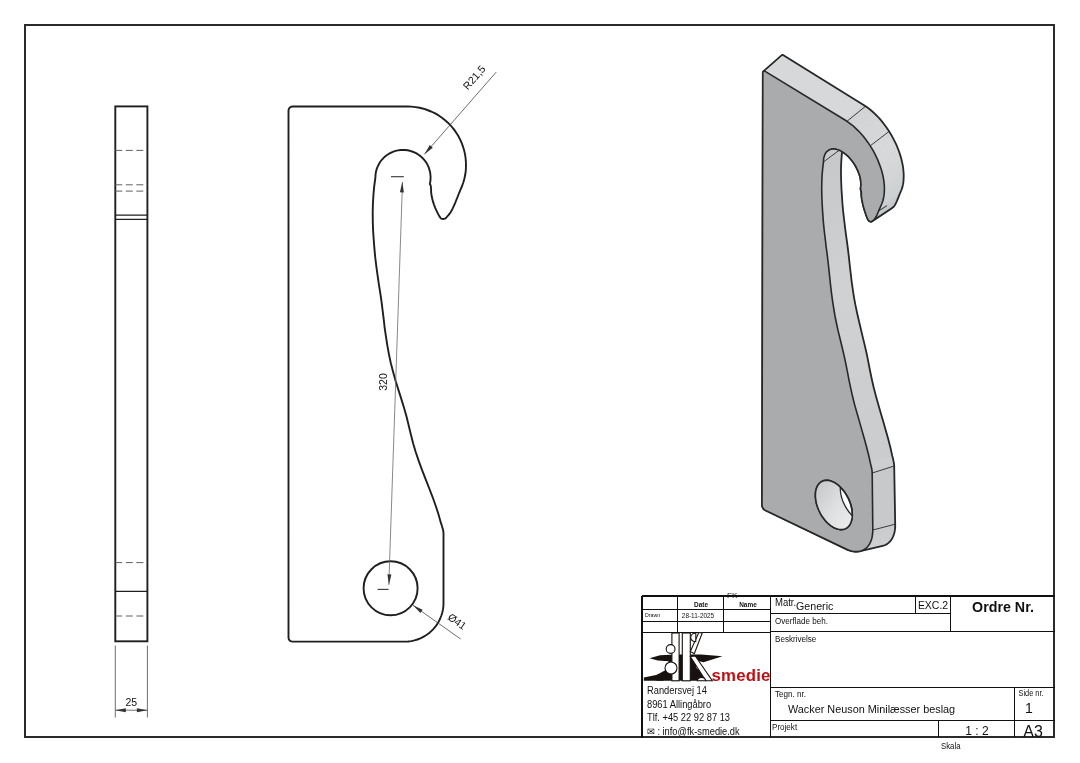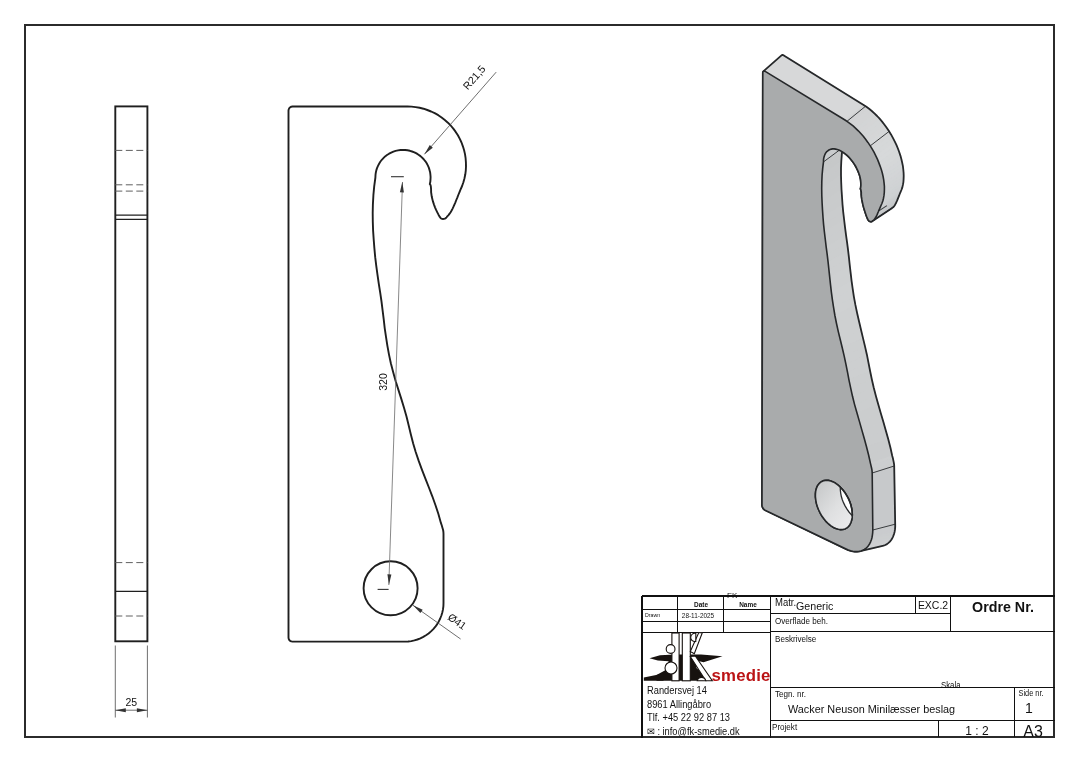--- a/index.html
+++ b/index.html
@@ -200,21 +200,21 @@
 <div style="position:absolute;font-size:11px;color:#111;font-weight:400;white-space:nowrap;line-height:1;transform:scaleX(0.97);transform-origin:left top;left:796.0px;top:600.8px;">Generic</div>
 <div style="position:absolute;font-size:11px;color:#111;font-weight:400;white-space:nowrap;line-height:1;transform:translate(-50%,0) scaleX(0.95);transform-origin:center top;left:932.9px;top:600.2px;">EXC.2</div>
 <div style="position:absolute;font-size:15px;color:#111;font-weight:700;white-space:nowrap;line-height:1;transform:translate(-50%,0) scaleX(0.95);transform-origin:center top;left:1002.8px;top:598.6px;">Ordre Nr.</div>
 <div style="position:absolute;font-size:8.5px;color:#111;font-weight:400;white-space:nowrap;line-height:1;transform:scaleX(0.95);transform-origin:left top;left:774.5px;top:616.6px;">Overflade beh.</div>
 <div style="position:absolute;font-size:8.5px;color:#111;font-weight:400;white-space:nowrap;line-height:1;transform:scaleX(0.95);transform-origin:left top;left:774.5px;top:634.8px;">Beskrivelse</div>
 <div style="position:absolute;font-size:8.5px;color:#111;font-weight:400;white-space:nowrap;line-height:1;transform:scaleX(0.95);transform-origin:left top;left:774.5px;top:690.4px;">Tegn. nr.</div>
 <div style="position:absolute;font-size:11.3px;color:#111;font-weight:400;white-space:nowrap;line-height:1;transform:scaleX(0.96);transform-origin:left top;left:788.2px;top:703.8px;">Wacker Neuson Minilæsser beslag</div>
 <div style="position:absolute;font-size:8.2px;color:#111;font-weight:400;white-space:nowrap;line-height:1;transform:translate(-50%,0) scaleX(0.9);transform-origin:center top;left:1031.0px;top:690.2px;">Side nr.</div>
 <div style="position:absolute;font-size:14px;color:#111;font-weight:400;white-space:nowrap;line-height:1;transform:translate(-50%,0);transform-origin:center top;left:1029.0px;top:700.8px;">1</div>
 <div style="position:absolute;font-size:8.5px;color:#111;font-weight:400;white-space:nowrap;line-height:1;transform:scaleX(0.95);transform-origin:left top;left:772px;top:722.9px;text-align:right;">Projekt</div>
-<div style="position:absolute;font-size:8.2px;color:#111;font-weight:400;white-space:nowrap;line-height:1;transform:scaleX(0.95);transform-origin:left top;left:941.0px;top:682px;">Skala</div>
+<div style="position:absolute;font-size:8.2px;color:#111;font-weight:400;white-space:nowrap;line-height:1;transform:scaleX(0.95);transform-origin:left top;left:941.0px;top:743px;">Skala</div>
 <div style="position:absolute;font-size:12px;color:#111;font-weight:400;white-space:nowrap;line-height:1;transform:translate(-50%,0);transform-origin:center top;left:977.0px;top:725.0px;">1 : 2</div>
 <div style="position:absolute;font-size:16px;color:#111;font-weight:400;white-space:nowrap;line-height:1;transform:translate(-50%,0);transform-origin:center top;left:1033.0px;top:724.3px;">A3</div>
 <svg width="135" height="60" viewBox="640 628 135 60" style="position:absolute;left:640px;top:628px">
 <g>
 <path d="M649.5,658.2 L660,655.2 L675,654.6 L701,654.6 L722.5,656.3 L703.5,662.2 L696.5,660.5 L696.5,668 L703.5,674.5 L703.5,680.8 L656.5,680.8 L656.5,675 L668.5,668.5 L668.5,661.2 L657.8,660.6 Z" fill="#17120f"></path>
 <path d="M643.8,680.8 L643.8,677.4 L663.5,673.6 L663.5,680.8 Z" fill="#17120f"></path>
 <g stroke="#17120f" stroke-width="1.1">
 <rect x="671.9" y="633" width="7.2" height="47.8" fill="#fff"></rect>
 <circle cx="670.6" cy="649" r="4.4" fill="#fff"></circle>
 <circle cx="671" cy="668" r="6" fill="#fff"></circle>

